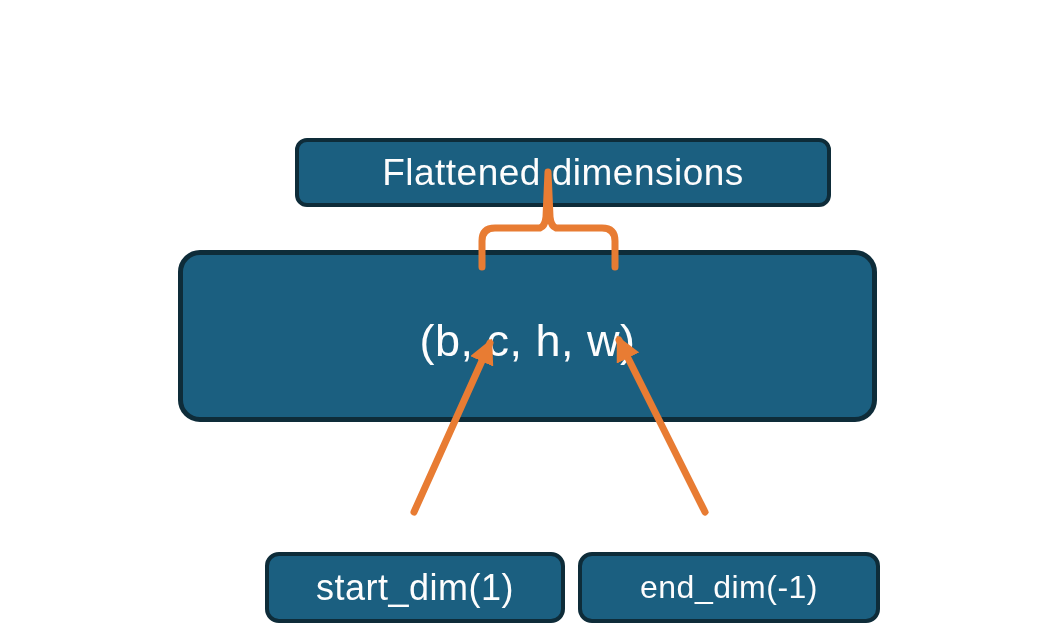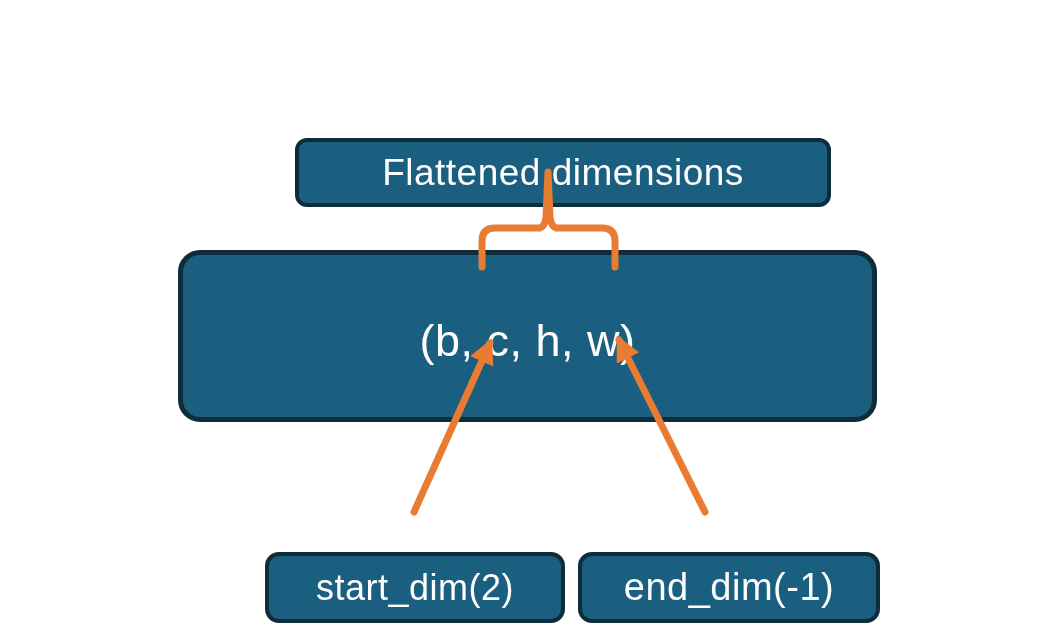--- a/index.html
+++ b/index.html
@@ -49,21 +49,21 @@
   .start-box {
     left: 265px; top: 512px;
     width: 300px; height: 71px;
     border-radius: 14px;
     font-size: 36px;
   }
   .end-box {
     left: 578px; top: 512px;
     width: 302px; height: 71px;
     border-radius: 14px;
-    font-size: 38px;
+    font-size: 32px;
   }
   .connectors {
     position: absolute;
     left: 0; top: 0;
     z-index: 2;
     pointer-events: none;
   }
   .stroke {
     stroke: var(--connector, #e87c33);
     stroke-width: 7;
@@ -106,20 +106,20 @@
 
   <div class="node title-box">
     <span class="label">Flattened dimensions</span>
   </div>
 
   <div class="node tensor-box">
     <span class="label">(b, c, h, w)</span>
   </div>
 
   <div class="node start-box">
-    <span class="label">start_dim(2)</span>
+    <span class="label">start_dim(1)</span>
   </div>
 
   <div class="node end-box">
     <span class="label">end_dim(-1)</span>
   </div>
 
 </div>
 
 </body></html>

